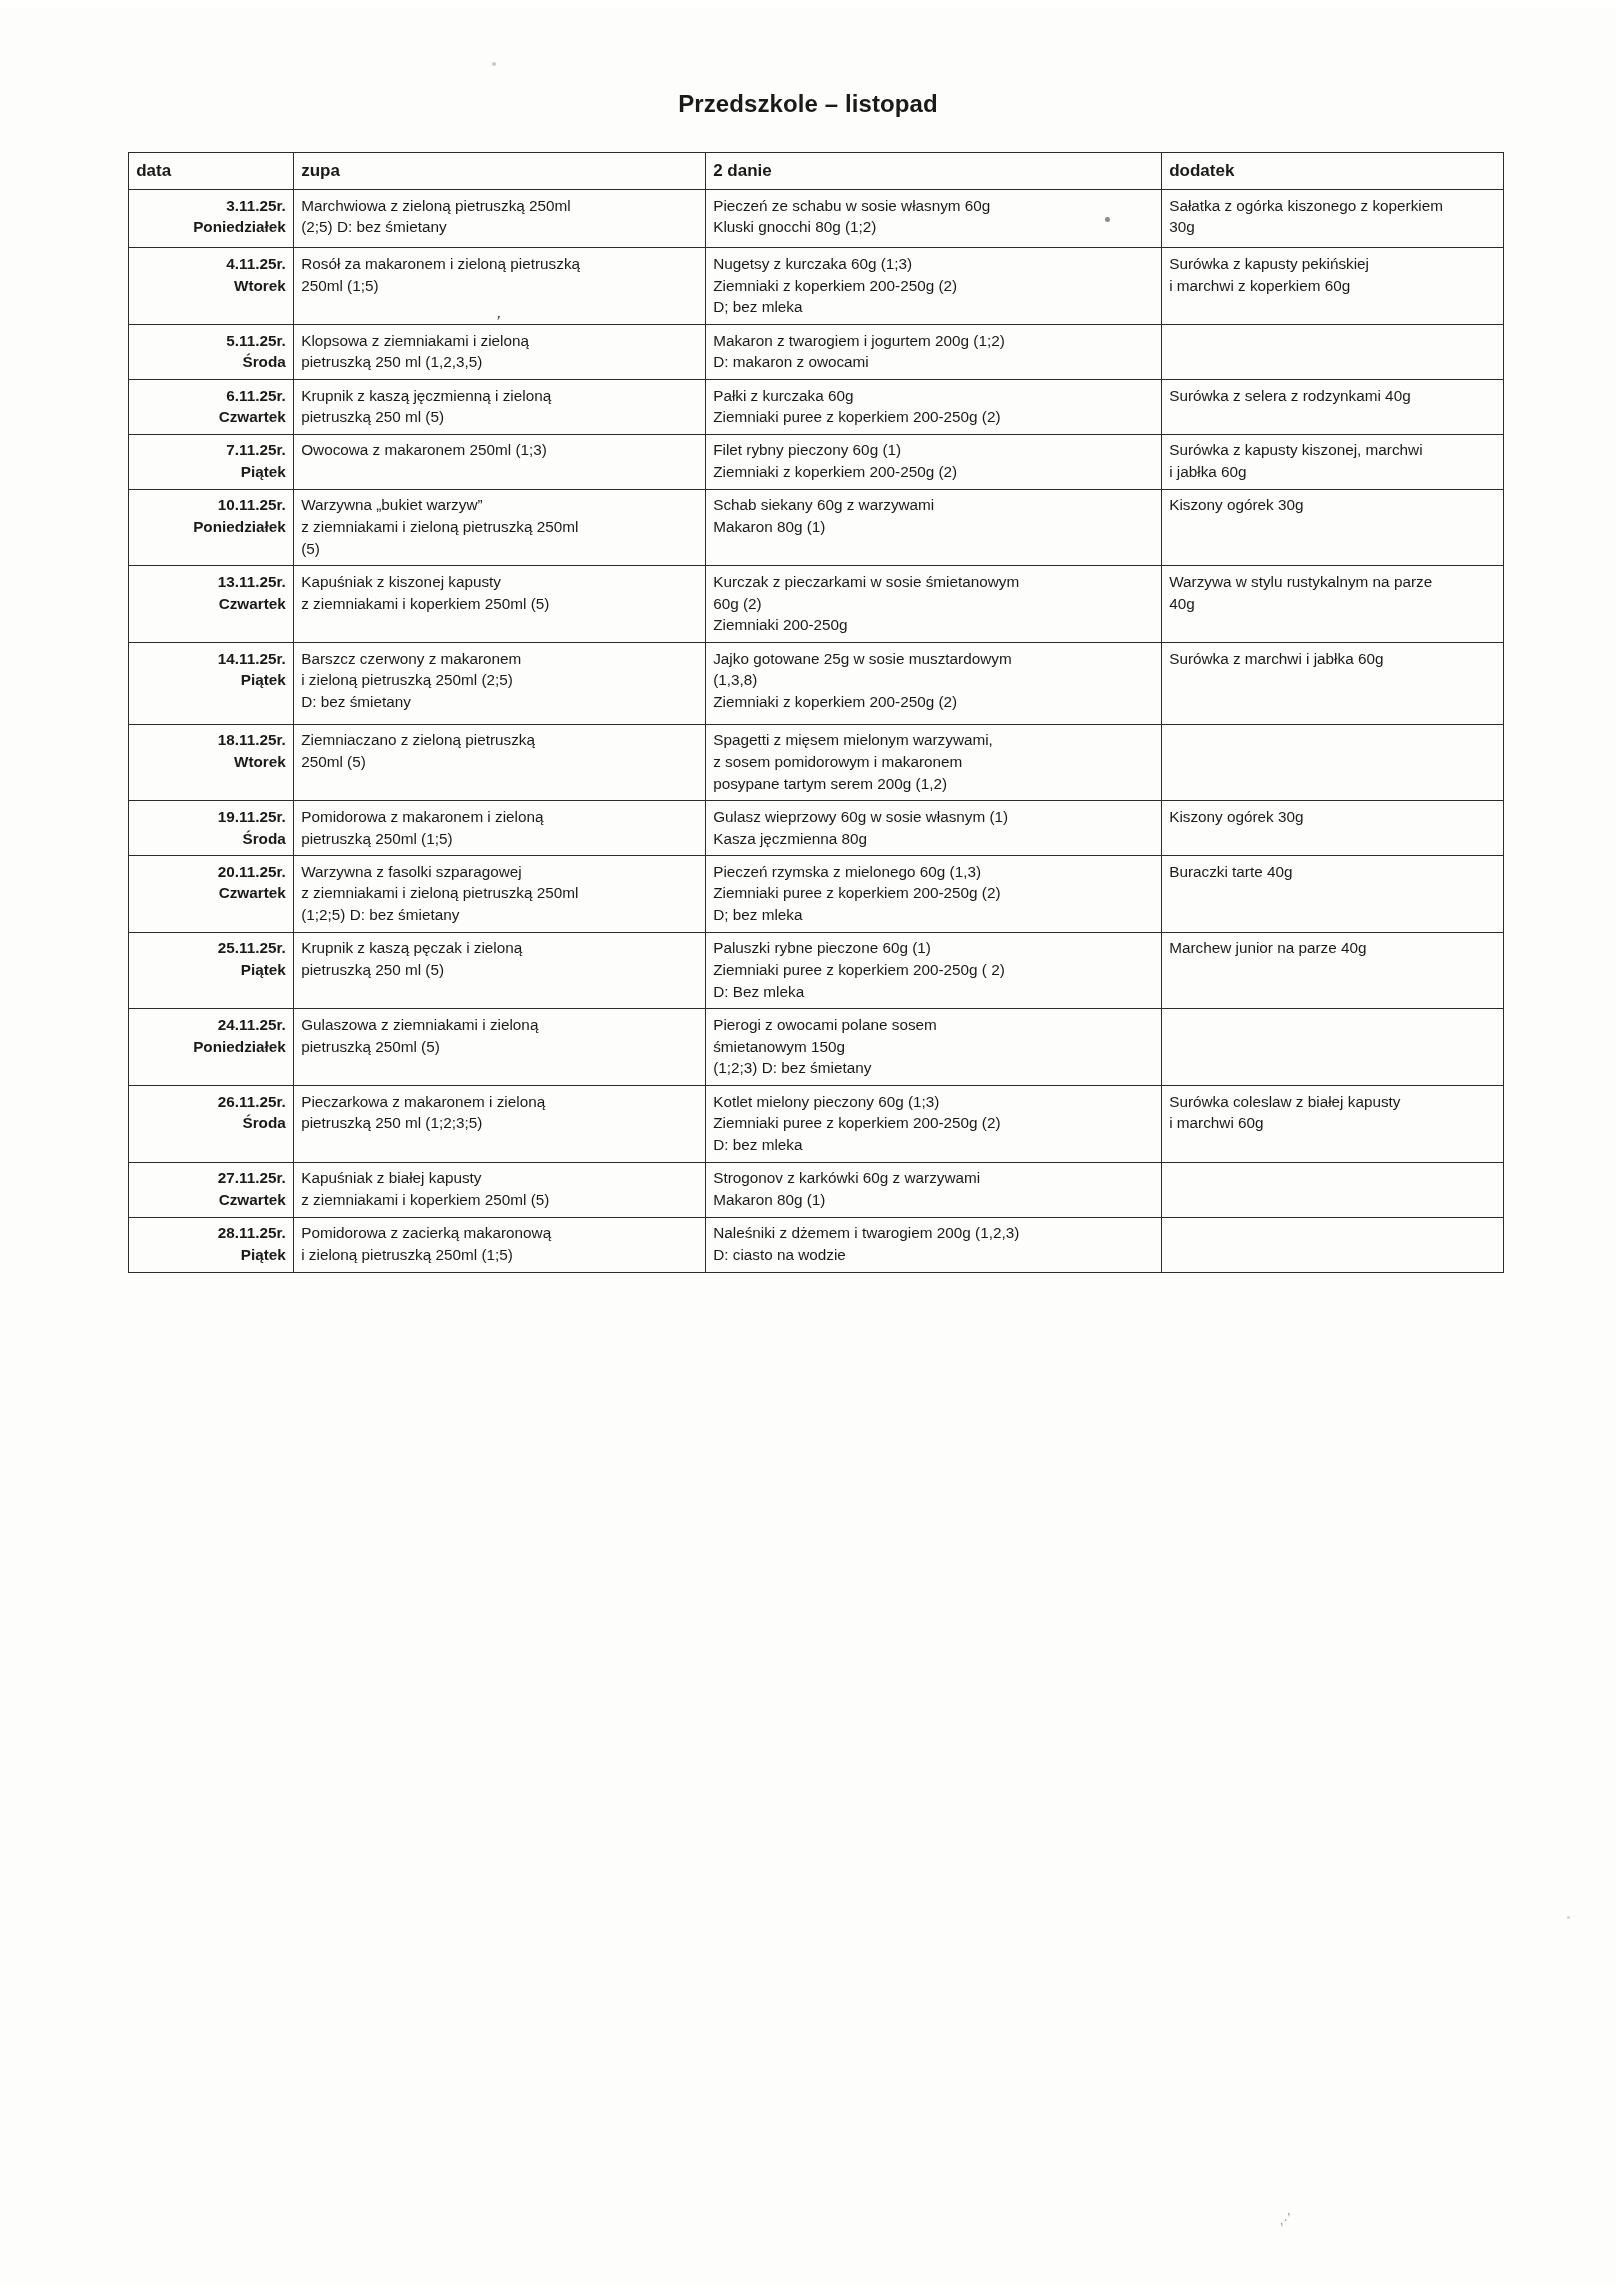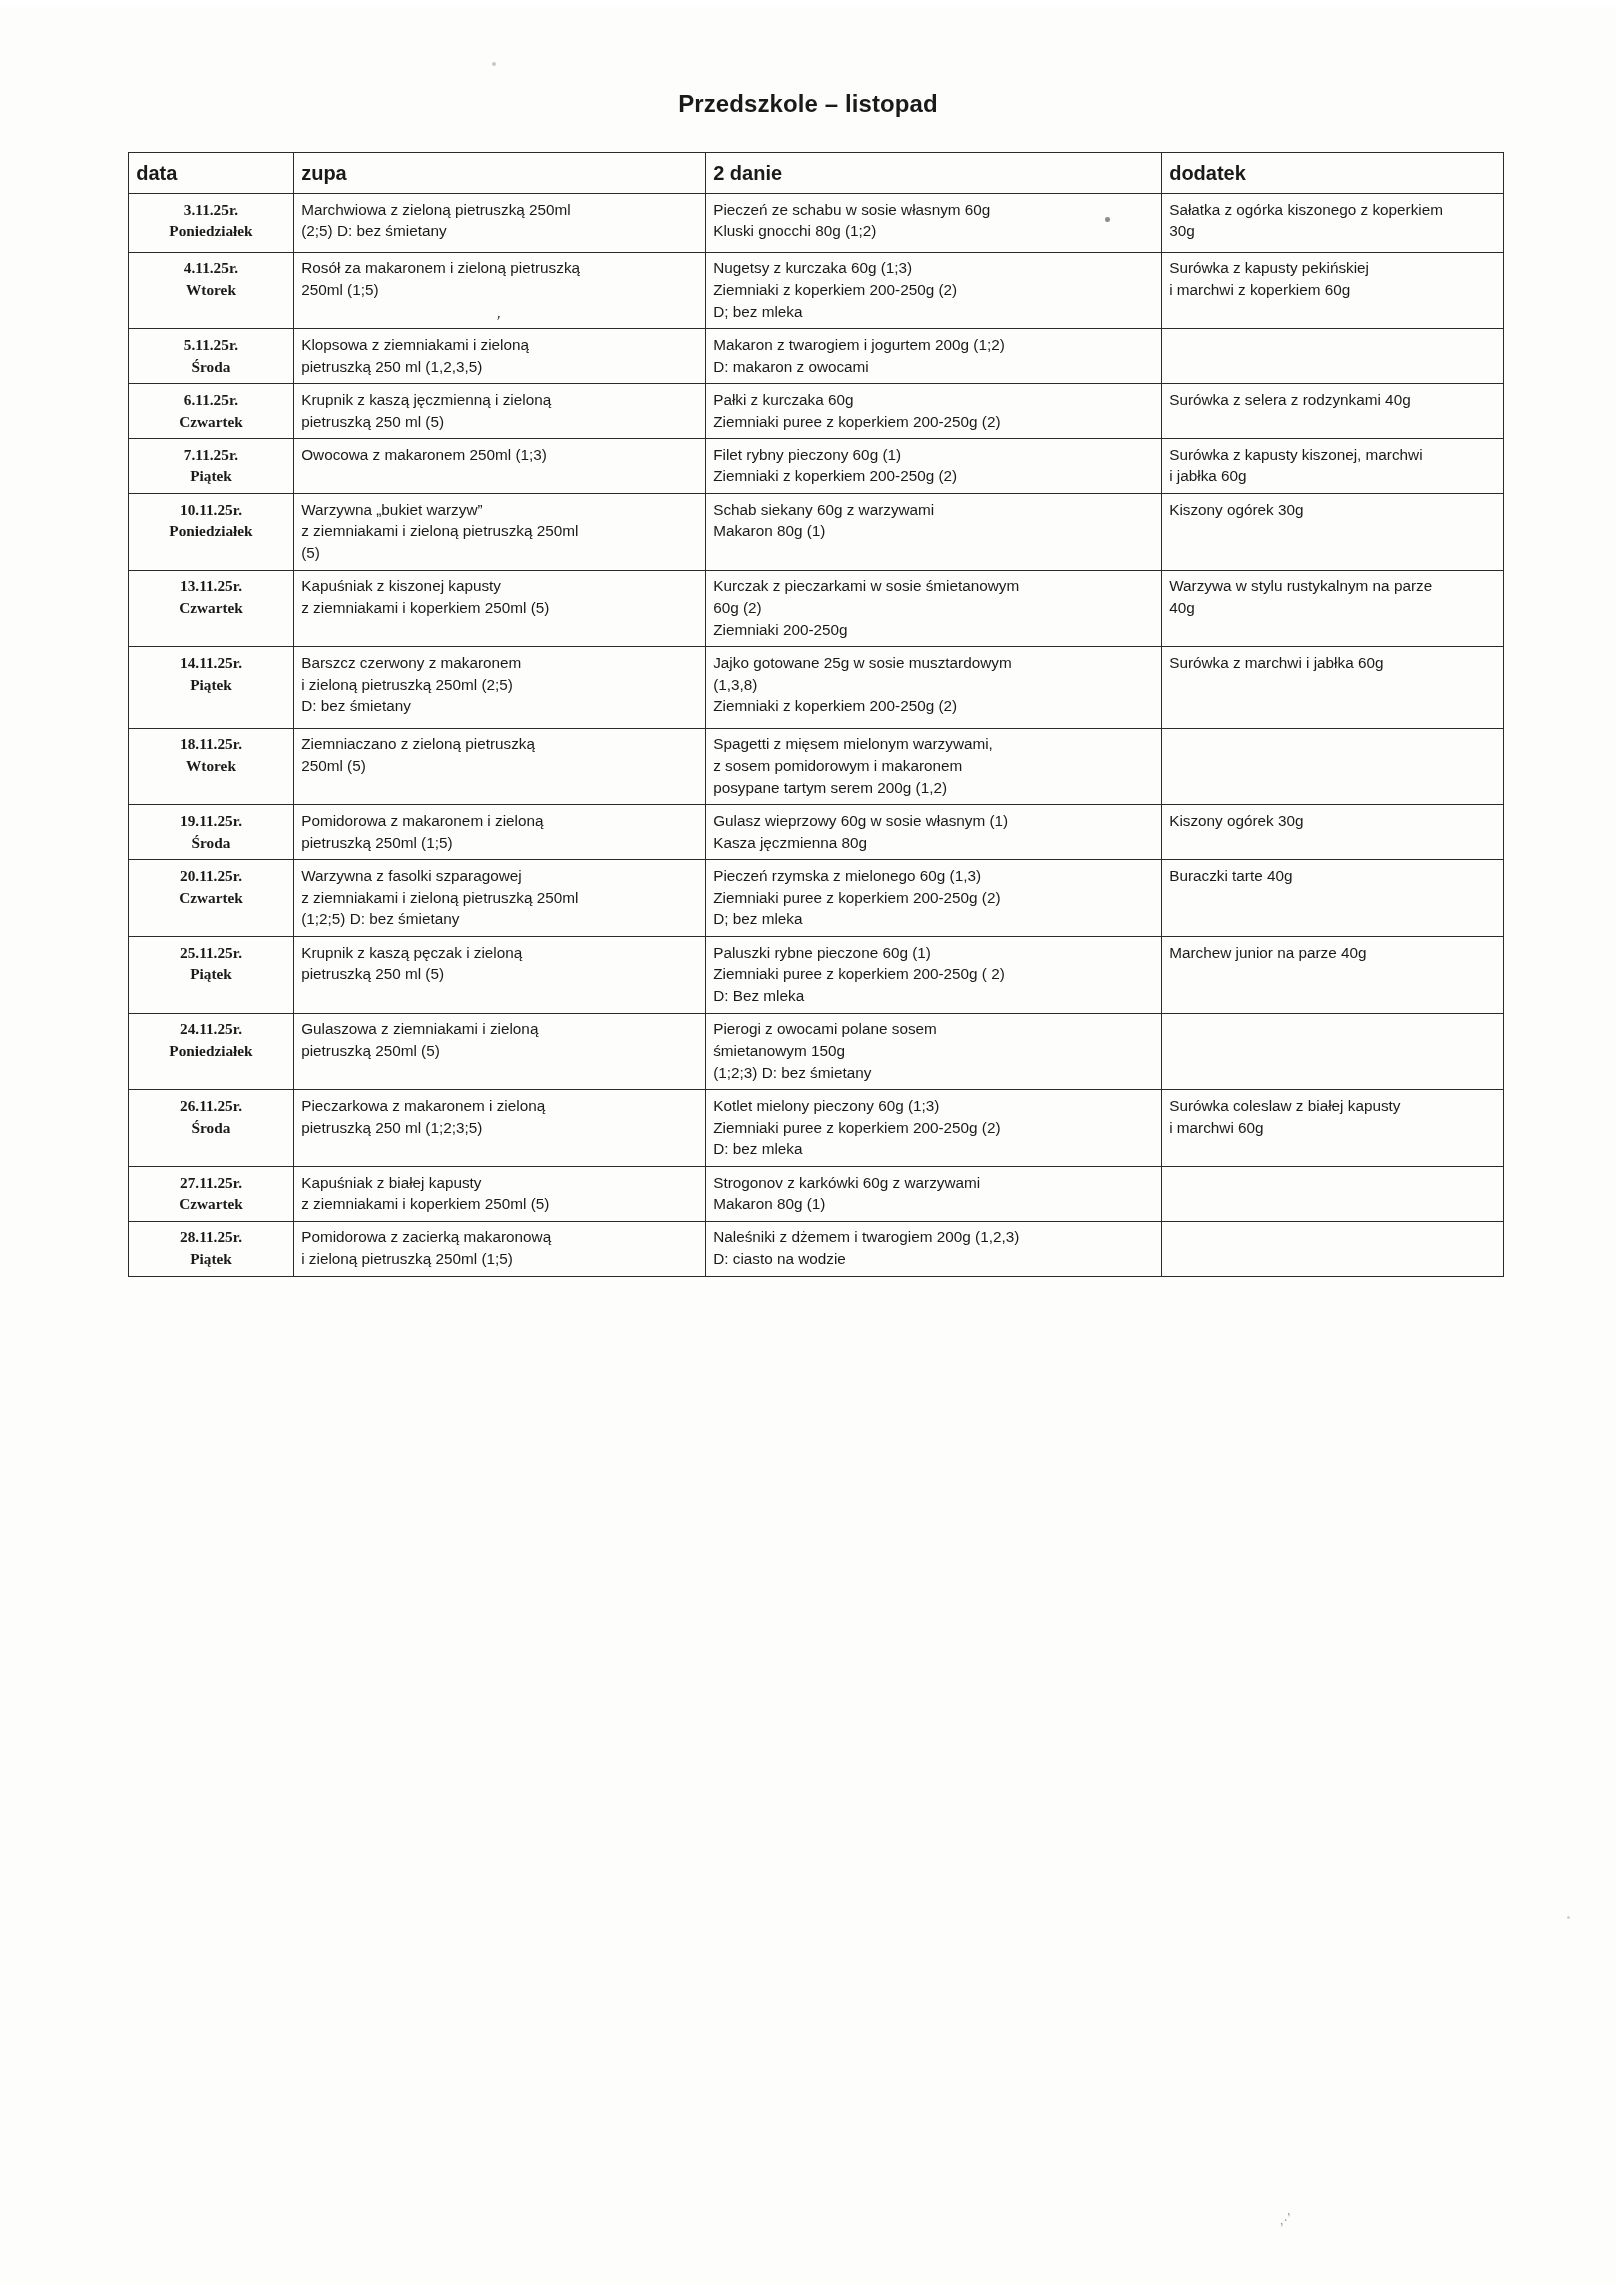--- a/index.html
+++ b/index.html
@@ -46,30 +46,29 @@
 
   .menu-table th, .menu-table td {
     border: 1.3px solid #2b2b2b;
     vertical-align: top;
     padding: 4.6px 7.2px 5.9px 7.2px;
     font-size: 15.3px;
     line-height: 1.42;
   }
   .menu-table thead th {
     font-weight: bold;
-    font-size: 20px;
+    font-size: 17px;
     padding-top: 5.9px;
     padding-bottom: 5.9px;
     text-align: left;
   }
   .cell-date {
     font-weight: bold;
-    text-align: center;
+    text-align: right;
     white-space: pre-line;
-    font-family: Liberation Serif, serif;
   }
   .cell-text {
     white-space: pre-line;
   }
   tr.h-2 td { height: 36px; }
   tr.h-3 td { height: 47px; }
   tr.h-4 td { height: 56px; }
   tr.h-5 td { height: 70px; }
 
   .stray-mark-1 {

